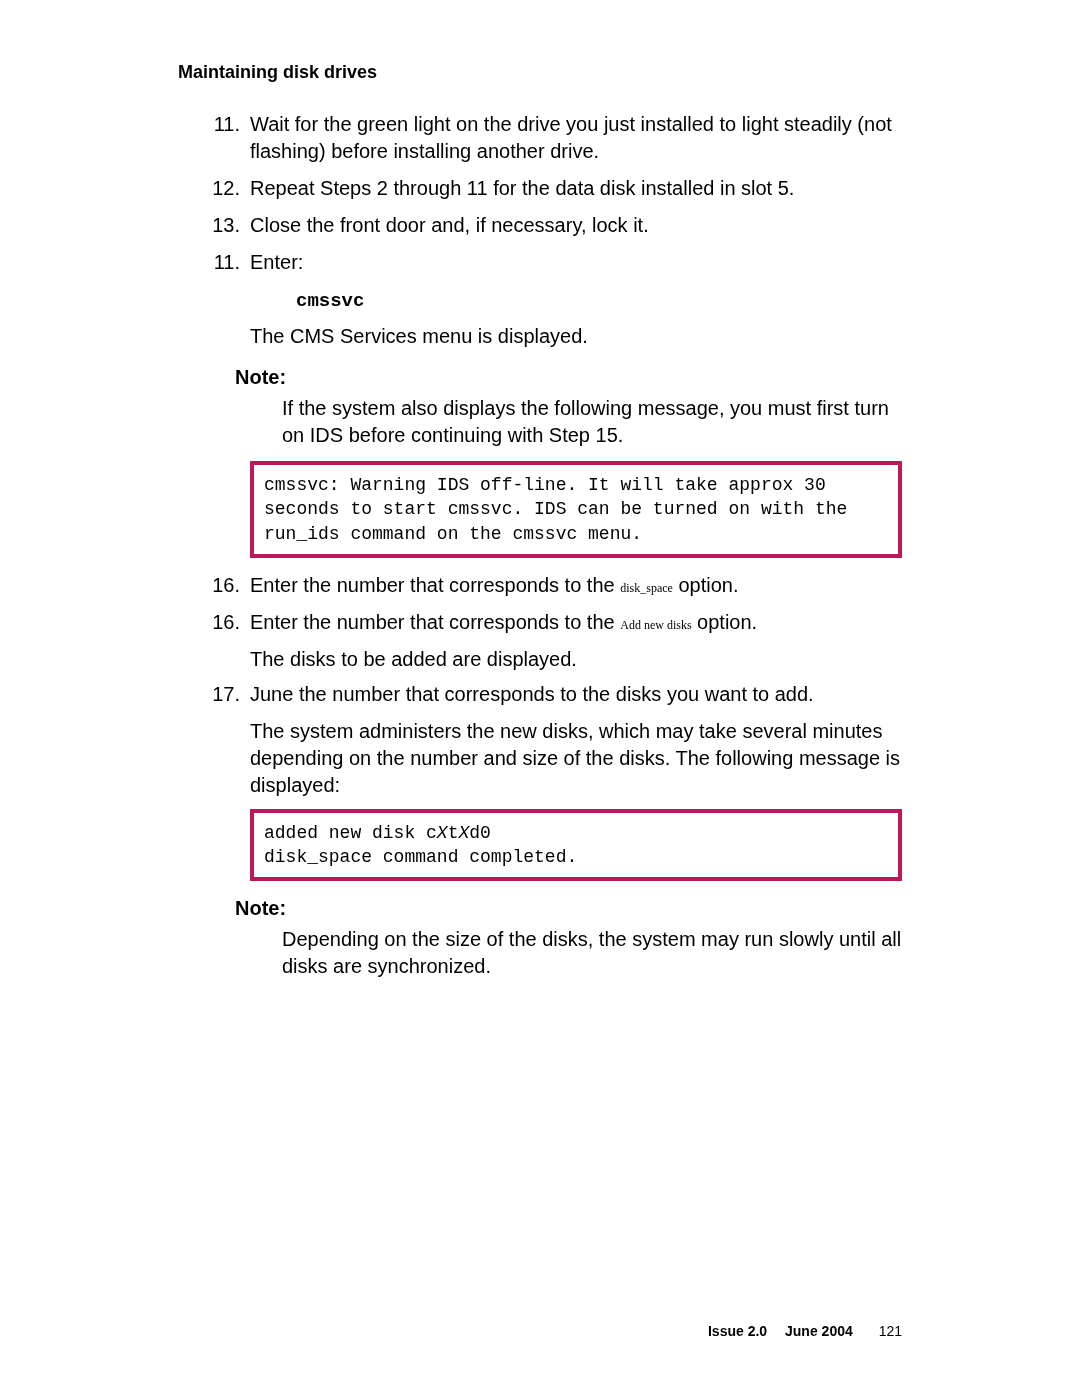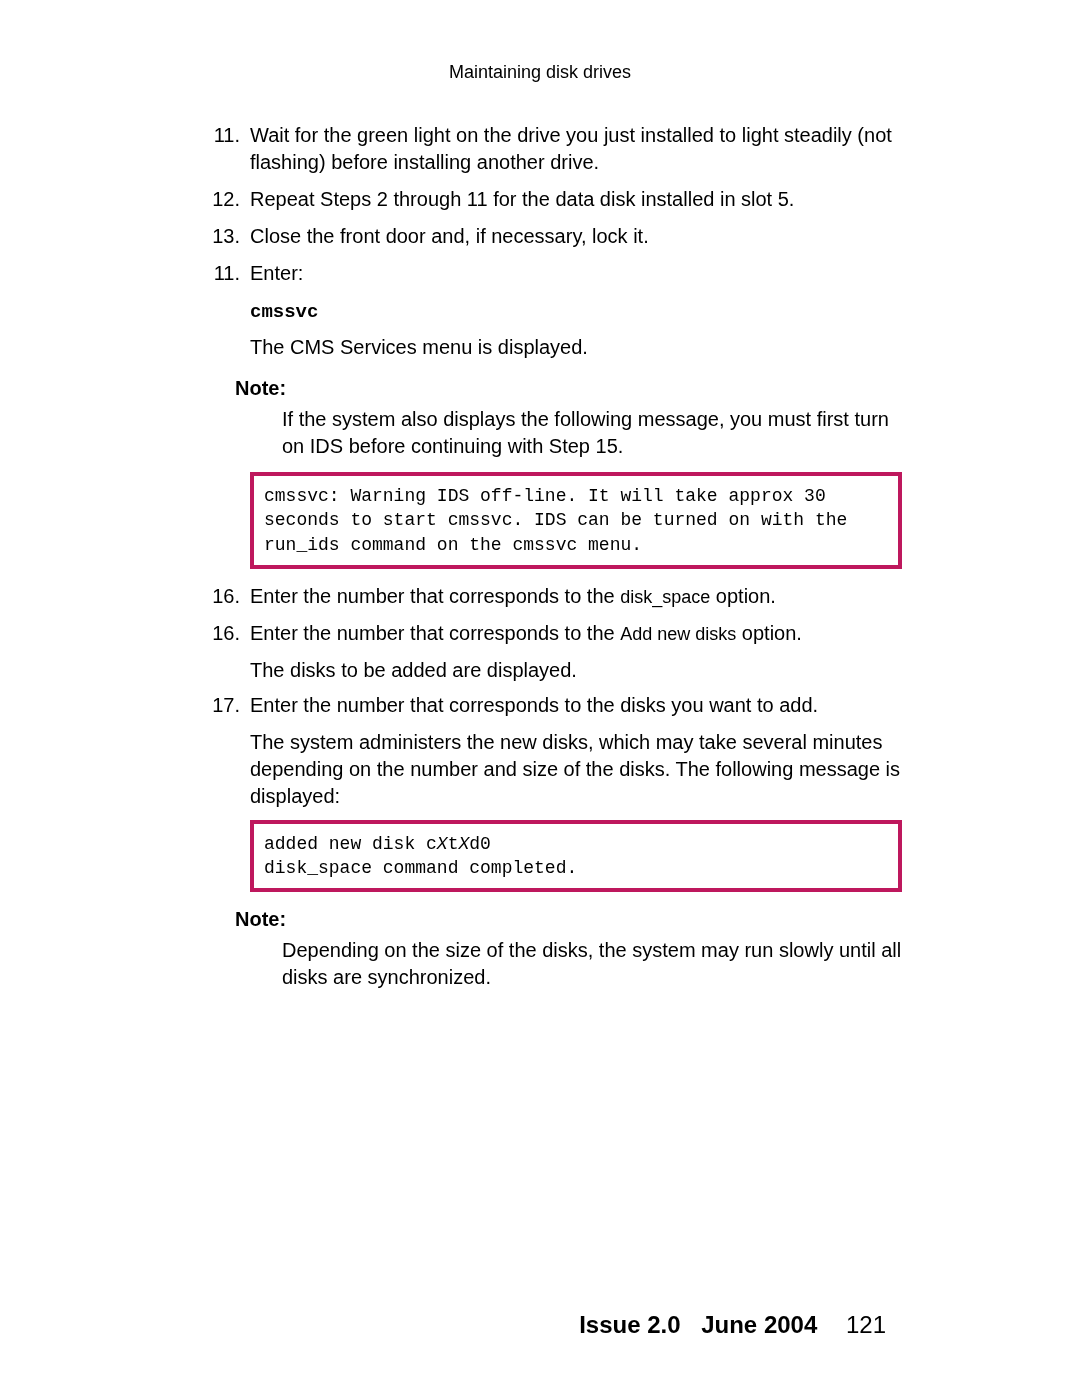--- a/index.html
+++ b/index.html
@@ -11,47 +11,47 @@
     font-size: 20px;
     line-height: 1.35;
   }
   .page {
     position: relative;
     width: 1080px;
     height: 1397px;
     padding: 60px 178px 60px 178px;
   }
   .header {
-    text-align: center;
-    font-weight: normal;
+    text-align: left;
+    font-weight: bold;
     font-size: 18px;
-    margin-bottom: 38px;
+    margin-bottom: 27px;
   }
   .ol-wrap { margin-left: 42px; }
   .li {
     position: relative;
     padding-left: 30px;
     margin-bottom: 10px;
   }
   .li .num {
     position: absolute;
     left: -28px;
     width: 48px;
     text-align: right;
   }
   .li .txt { display: inline; }
   .sub { margin-left: 72px; margin-top: 6px; margin-bottom: 8px; }
   .mono {
     font-family: "Courier New", Courier, monospace;
     font-size: 19px;
   }
-  .bold { font-weight: bold; }
+  .bold { font-weight: bold; margin-left: 46px; }
   .cmd-inline {
-    font-family: Liberation Sans, sans-serif;
-    font-size: 18px;
+    font-family: Liberation Serif, serif;
+    font-size: 12px;
   }
   .note-label {
     font-weight: bold;
     margin-left: 57px;
     margin-top: 14px;
     margin-bottom: 4px;
   }
   .note-body {
     margin-left: 104px;
     margin-bottom: 12px;
@@ -62,22 +62,22 @@
     padding: 8px 10px;
     font-family: "Courier New", Courier, monospace;
     font-size: 18px;
     line-height: 1.35;
     white-space: pre-wrap;
   }
   .italic { font-style: italic; }
   .footer {
     position: absolute;
     bottom: 56px;
-    right: 194px;
-    font-size: 24px;
+    right: 178px;
+    font-size: 14px;
   }
   .footer .issue { font-weight: bold; }
   .footer .date { font-weight: bold; margin-left: 14px; }
   .footer .pg { margin-left: 22px; }
 </style>
 </head>
 <body>
 
 <div class="page">
 
@@ -138,21 +138,21 @@
   </div>
 
   <div class="sub">
     <span>The disks to be added are displayed.</span>
   </div>
 
   <div class="ol-wrap">
 
     <div class="li">
       <span class="num">17.</span>
-      <span class="txt">Enter the number that corresponds to the disks you want to add.</span>
+      <span class="txt">June the number that corresponds to the disks you want to add.</span>
     </div>
   </div>
 
   <div class="sub">
     <span>The system administers the new disks, which may take several minutes depending on the number and size of the disks. The following message is displayed:</span>
   </div>
 
   <div class="codebox"><span>added new disk c</span><span class="italic">X</span><span>t</span><span class="italic">X</span><span>d0
 disk_space command completed.</span></div>
 

